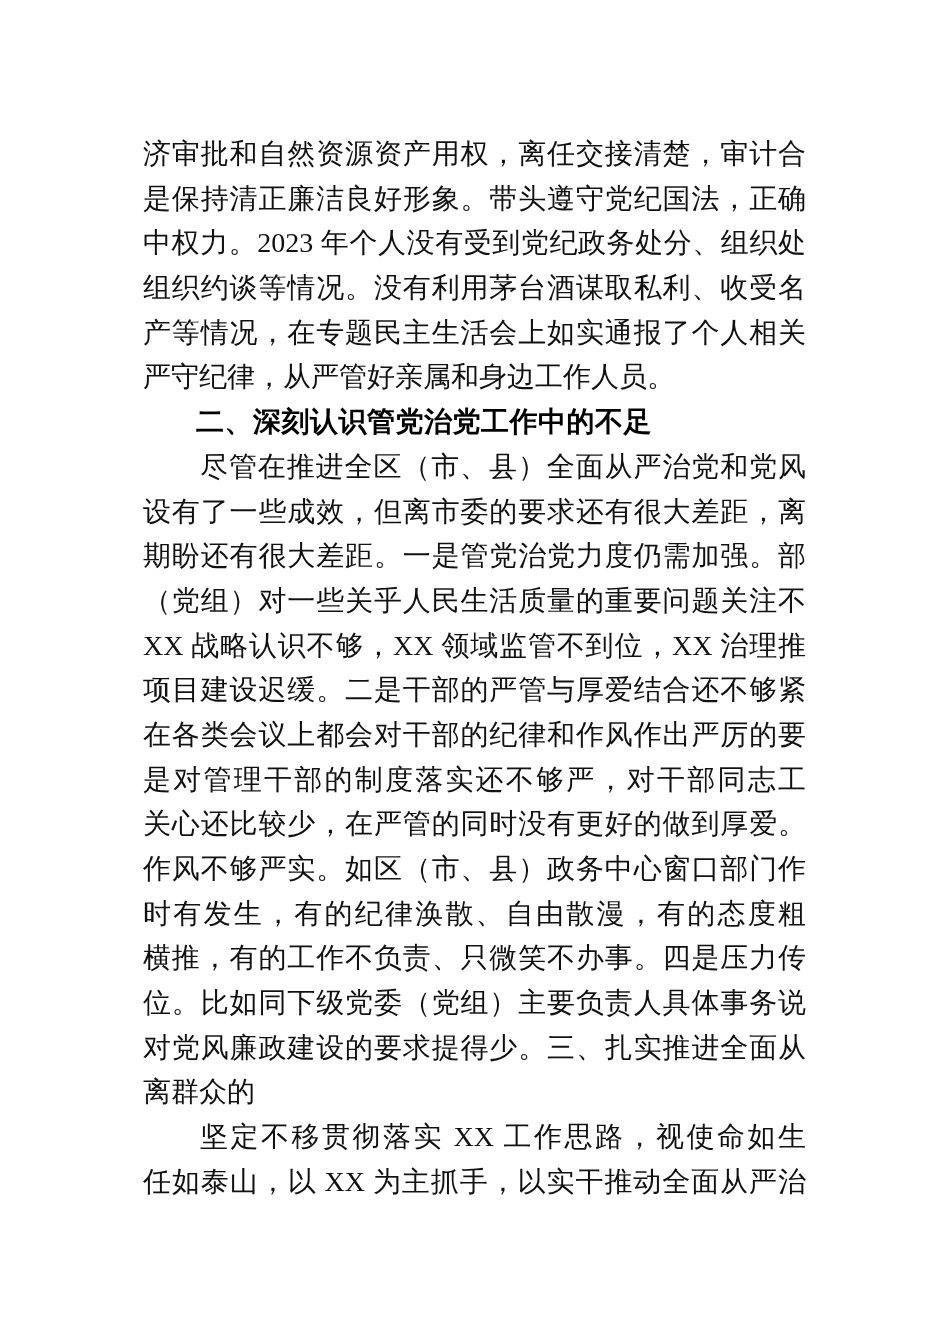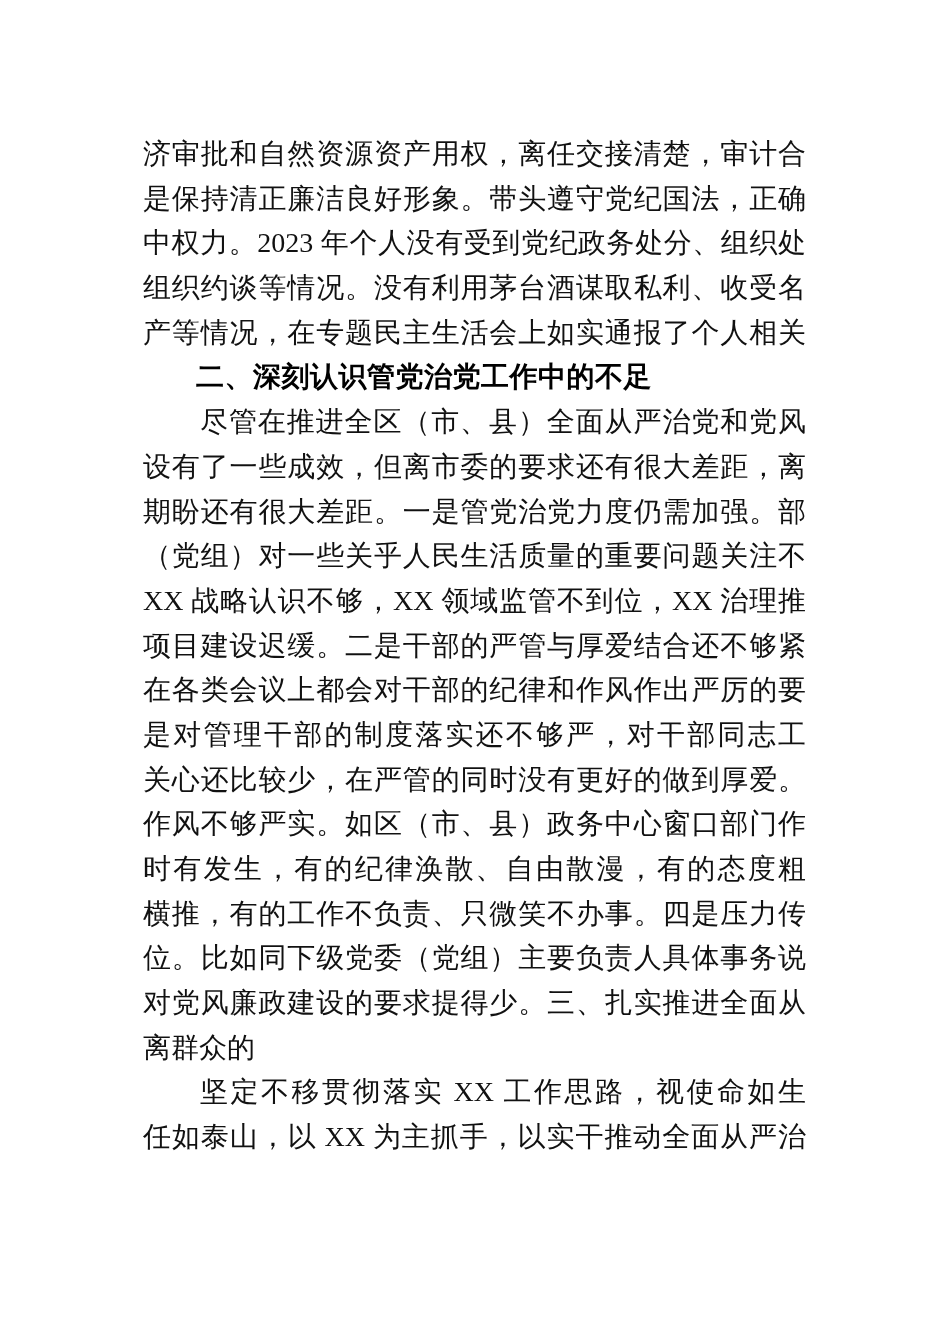--- a/index.html
+++ b/index.html
@@ -55,20 +55,21 @@
 <body>
 
 <div class="page">
   <div class="text-area">
 
     <div class="ln">济审批和自然资源资产用权，离任交接清楚，审计合格。八</div>
     <div class="ln">是保持清正廉洁良好形象。带头遵守党纪国法，正确对待手</div>
     <div class="ln">中权力。2023 年个人没有受到党纪政务处分、组织处理和</div>
     <div class="ln">组织约谈等情况。没有利用茅台酒谋取私利、收受名贵土特</div>
     <div class="ln">产等情况，在专题民主生活会上如实通报了个人相关情况。</div>
+    <div class="ln end">严守纪律，从严管好亲属和身边工作人员。</div>
 
     <div class="heading">二、深刻认识管党治党工作中的不足</div>
 
     <div class="ln indent">尽管在推进全区（市、县）全面从严治党和党风廉政建</div>
     <div class="ln">设有了一些成效，但离市委的要求还有很大差距，离群众的</div>
     <div class="ln">期盼还有很大差距。一是管党治党力度仍需加强。部分党委</div>
     <div class="ln">（党组）对一些关乎人民生活质量的重要问题关注不够，对</div>
     <div class="ln">XX 战略认识不够，XX 领域监管不到位，XX 治理推进不力，</div>
     <div class="ln">项目建设迟缓。二是干部的严管与厚爱结合还不够紧密。虽</div>
     <div class="ln">在各类会议上都会对干部的纪律和作风作出严厉的要求，但</div>

